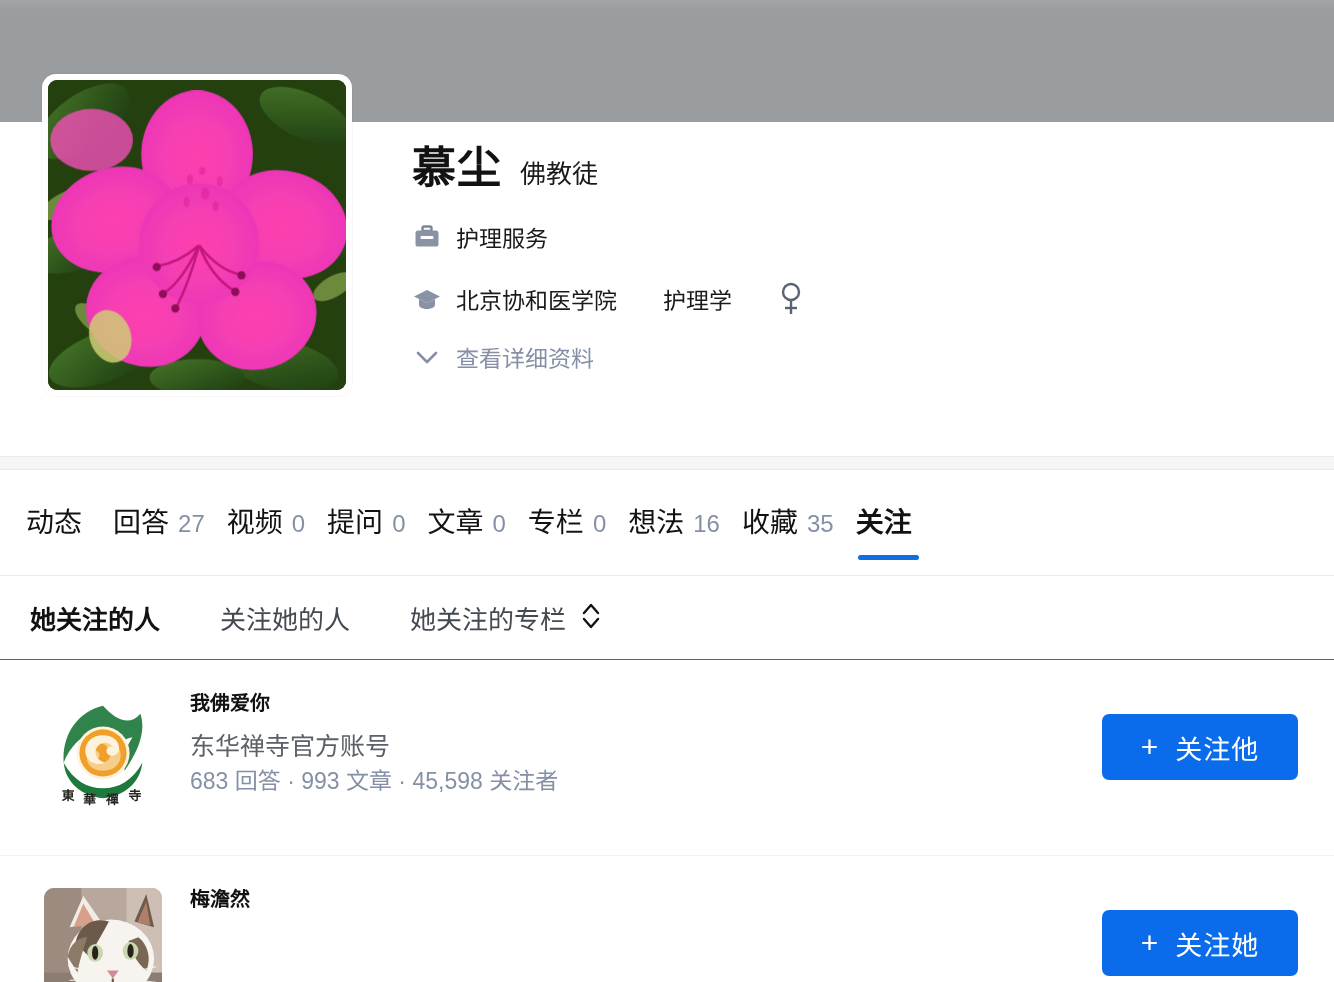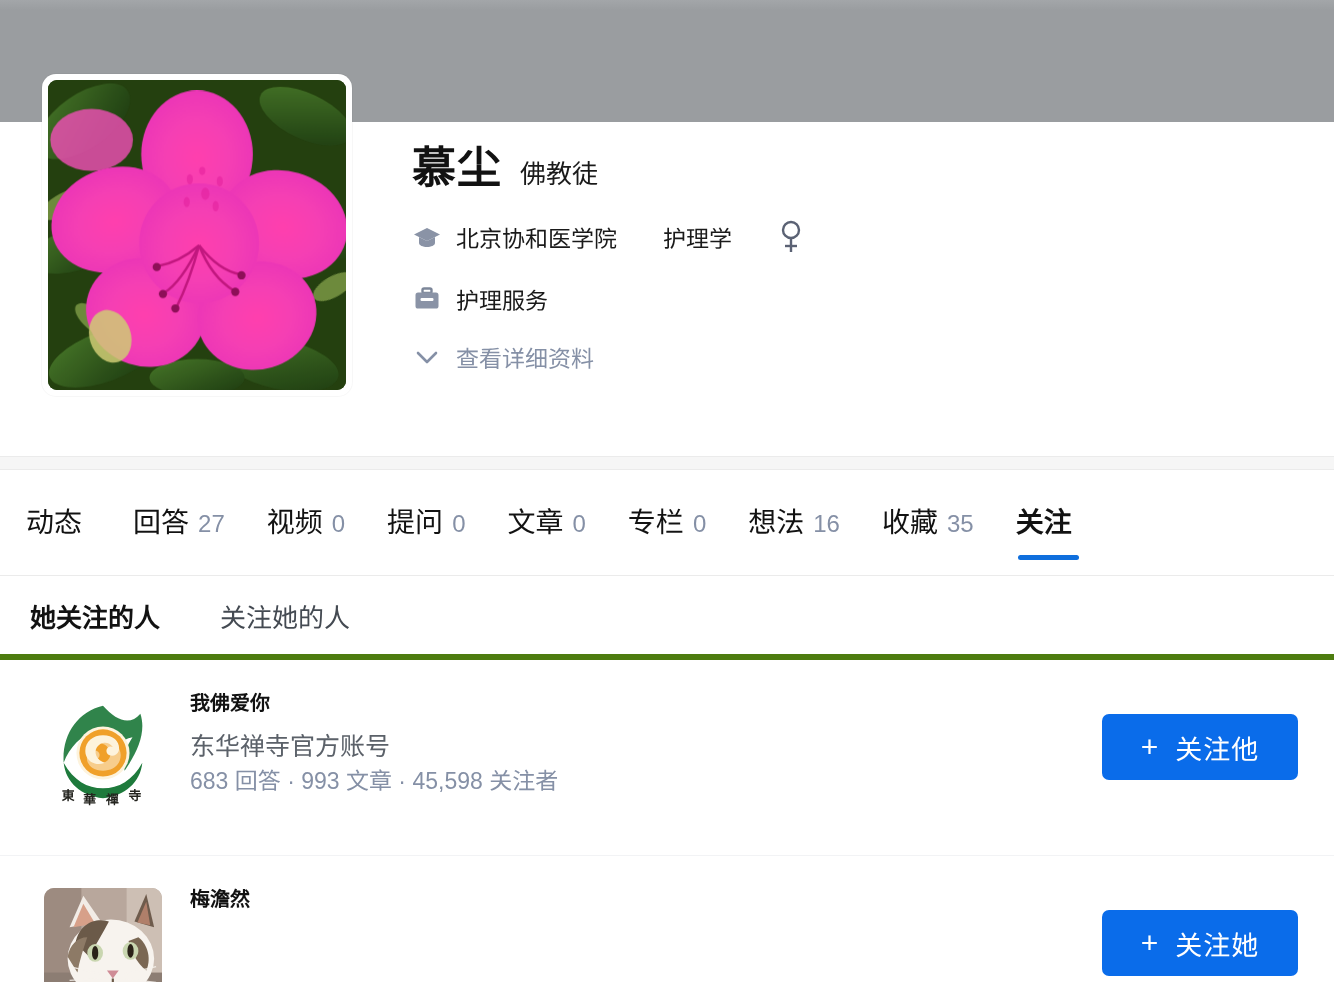--- a/index.html
+++ b/index.html
@@ -156,21 +156,21 @@
     height: 106px;
     background: #ffffff;
     border-bottom: 1px solid #ebebeb;
     box-sizing: border-box;
   }
   .tabs-inner {
     display: flex;
     align-items: flex-start;
     padding-left: 26px;
     padding-top: 30px;
-    gap: 42px;
+    gap: 22px;
   }
   .tab {
     position: relative;
     display: flex;
     align-items: baseline;
     gap: 9px;
     cursor: pointer;
     padding-bottom: 28px;
   }
   .tab-label {
@@ -197,21 +197,21 @@
     background: #0f6fdd;
   }
 
   
   .subtabs-bar {
     position: absolute;
     top: 576px; left: 0;
     width: 1334px;
     height: 84px;
     background: #ffffff;
-    border-bottom: 6px solid #4d7c0f;
+    border-bottom: 1px solid #4d7c0f;
     box-sizing: border-box;
     text-align: right;
   }
   .subtabs-inner {
     display: flex;
     align-items: center;
     height: 100%;
     padding-left: 30px;
     gap: 60px;
   }
@@ -388,48 +388,48 @@
 
     <div class="profile-info">
 
       <div class="name-row">
         <div class="display-name">慕尘</div>
         <div class="headline">佛教徒</div>
       </div>
 
       <div class="meta-row">
         <span class="meta-icon">
+          <svg width="26" height="24" viewBox="0 0 26 24" aria-hidden="true">
+            <rect x="8.5" y="1.5" width="9" height="4.5" rx="1.6" fill="none" stroke="#7c8699" stroke-width="2.4"></rect>
+            <rect x="1.5" y="5.5" width="23" height="16" rx="2.6" fill="#8a93a6"></rect>
+            <rect x="6.5" y="11" width="13" height="3" rx="1.2" fill="#ffffff"></rect>
+          </svg>
+        </span>
+        <span class="meta-text">护理服务</span>
+      </div>
+
+      <div class="meta-row">
+        <span class="meta-icon">
           <svg width="28" height="22" viewBox="0 0 28 22" aria-hidden="true">
             <path d="M14 2 L27 8.5 L14 15 L1 8.5 Z" fill="#8a93a6"></path>
             <path d="M6 11 L6 17 C6 19.4 10 21 14 21 C18 21 22 19.4 22 17 L22 11 L14 15 Z" fill="#8a93a6"></path>
           </svg>
         </span>
         <span class="meta-text">北京协和医学院</span>
         <span class="meta-sep"></span>
         <span class="meta-text">护理学</span>
         <span class="gender-icon">
           <svg width="24" height="34" viewBox="0 0 24 34" aria-hidden="true">
             <circle cx="12" cy="10" r="8" fill="none" stroke="#5b6274" stroke-width="2.4"></circle>
             <line x1="12" y1="18" x2="12" y2="32" stroke="#5b6274" stroke-width="2.4"></line>
             <line x1="6" y1="26" x2="18" y2="26" stroke="#5b6274" stroke-width="2.4"></line>
           </svg>
         </span>
       </div>
 
-      <div class="meta-row">
-        <span class="meta-icon">
-          <svg width="26" height="24" viewBox="0 0 26 24" aria-hidden="true">
-            <rect x="8.5" y="1.5" width="9" height="4.5" rx="1.6" fill="none" stroke="#7c8699" stroke-width="2.4"></rect>
-            <rect x="1.5" y="5.5" width="23" height="16" rx="2.6" fill="#8a93a6"></rect>
-            <rect x="6.5" y="11" width="13" height="3" rx="1.2" fill="#ffffff"></rect>
-          </svg>
-        </span>
-        <span class="meta-text">护理服务</span>
-      </div>
-
       <div class="detail-row">
         <span class="meta-icon">
           <svg width="24" height="16" viewBox="0 0 24 16" aria-hidden="true">
             <polyline points="3,4 12,13 21,4" fill="none" stroke="#8590a6" stroke-width="2.6" stroke-linecap="round" stroke-linejoin="round"></polyline>
           </svg>
         </span>
         <span class="detail-link">查看详细资料</span>
       </div>
 
     </div>
@@ -494,20 +494,29 @@
         <span class="tab-underline"></span>
       </div>
 
     </div>
   </div>
 
   <div class="subtabs-bar">
     <div class="subtabs-inner">
       <span class="subtab active">她关注的人</span>
       <span class="subtab">关注她的人</span>
+      <div class="subtab-sort">
+        <span class="subtab">她关注的专栏</span>
+        <span>
+          <svg width="22" height="30" viewBox="0 0 22 30" aria-hidden="true">
+            <polyline points="4,12 11,4 18,12" fill="none" stroke="#121212" stroke-width="2.4" stroke-linecap="round" stroke-linejoin="round"></polyline>
+            <polyline points="4,18 11,26 18,18" fill="none" stroke="#121212" stroke-width="2.4" stroke-linecap="round" stroke-linejoin="round"></polyline>
+          </svg>
+        </span>
+      </div>
     </div>
   </div>
 
   <div class="user-list">
 
     <div class="user-item">
       <div class="user-avatar">
         <svg viewBox="0 0 120 120" aria-hidden="true">
           <rect width="120" height="120" fill="#ffffff"></rect>
           <g fill="#1e7a3c">

